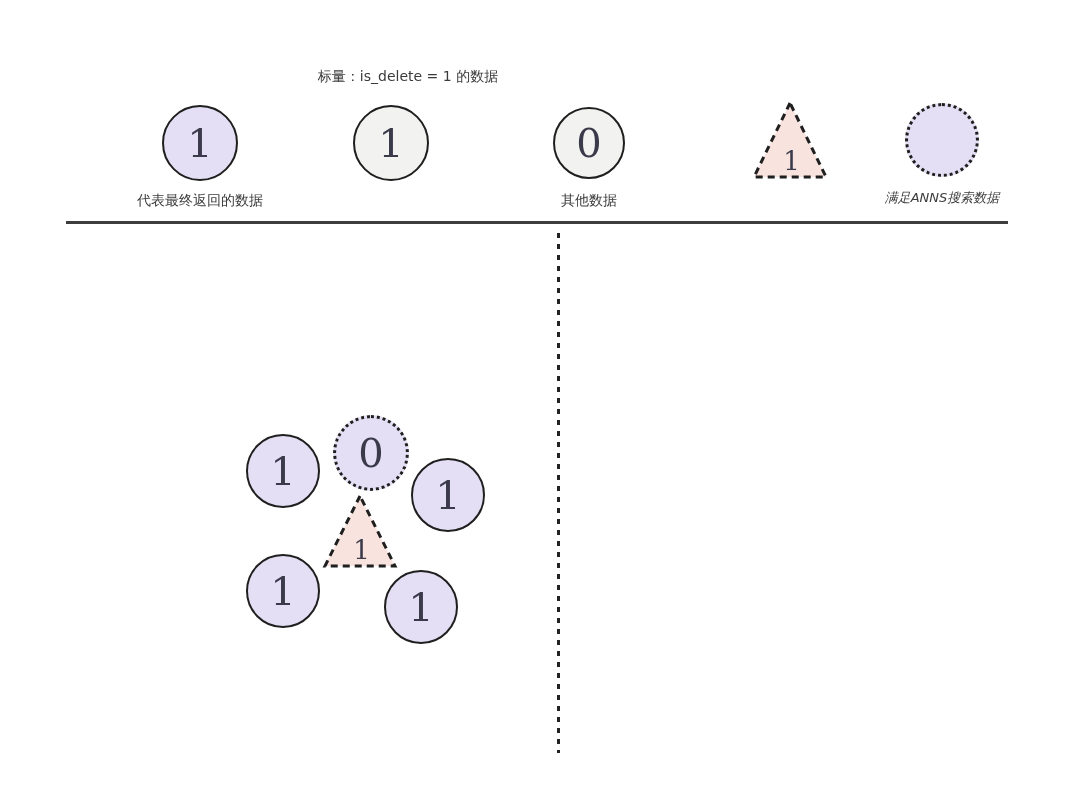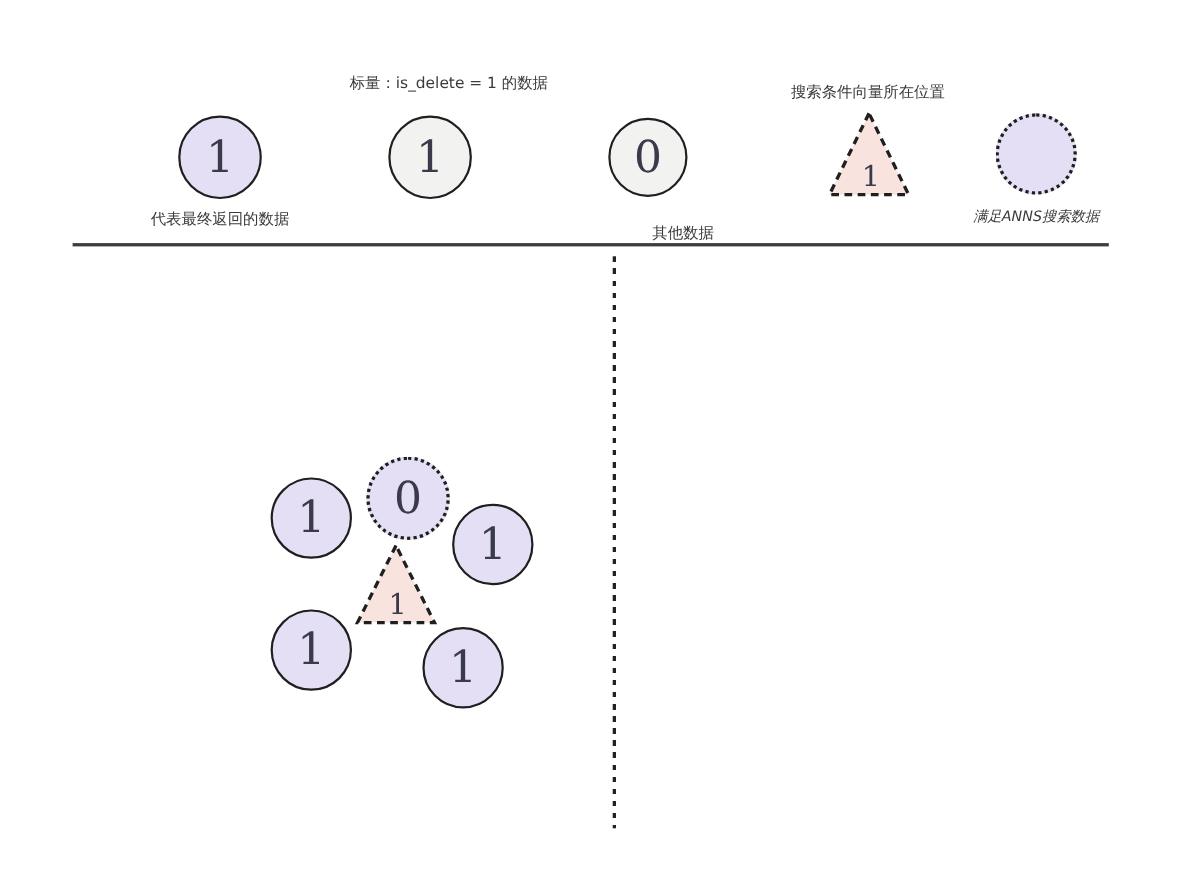--- a/index.html
+++ b/index.html
@@ -88,23 +88,22 @@
   </div>
   <div class="lbl" style="left:110px; top:191px; width:180px;">代表最终返回的数据</div>
 
   <div class="circle fill-gray" style="left:353px; top:105px; width:76px; height:76px;">
     <span class="digit">1</span>
   </div>
 
   <div class="circle fill-gray" style="left:553px; top:107px; width:72px; height:72px;">
     <span class="digit">0</span>
   </div>
-  <div class="lbl" style="left:529px; top:203px; width:120px;text-align:right;">其他数据</div>
+  <div class="lbl" style="left:529px; top:191px; width:120px;">其他数据</div>
 
-  <div class="lbl" style="left:689px; top:75px; width:200px;">搜索条件向量所在位置</div>
   <div class="tri" style="left:750px; top:99px; width:80px; height:82px;">
     <svg width="80" height="82" viewBox="0 0 80 82">
       <polygon class="tri-poly" points="40,4 4,78 76,78"></polygon>
     </svg>
     <span class="digit tri-digit">1</span>
   </div>
 
   <div class="circle fill-lavender dotted" style="left:905px; top:103px; width:74px; height:74px;"></div>
   <div class="lbl" style="left:852px; top:190px; width:180px; font-size:13px;font-style:italic;">满足ANNS搜索数据</div>
 

